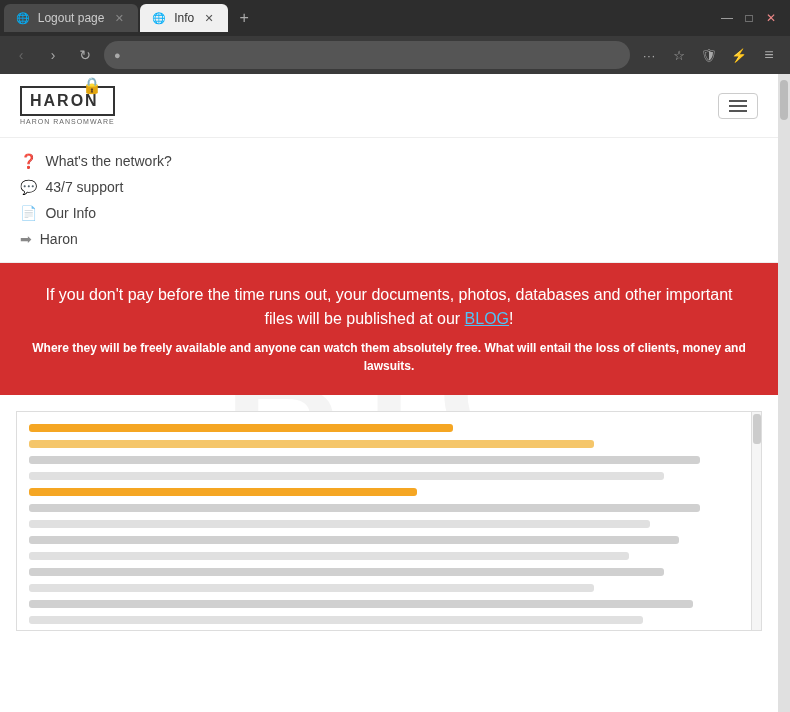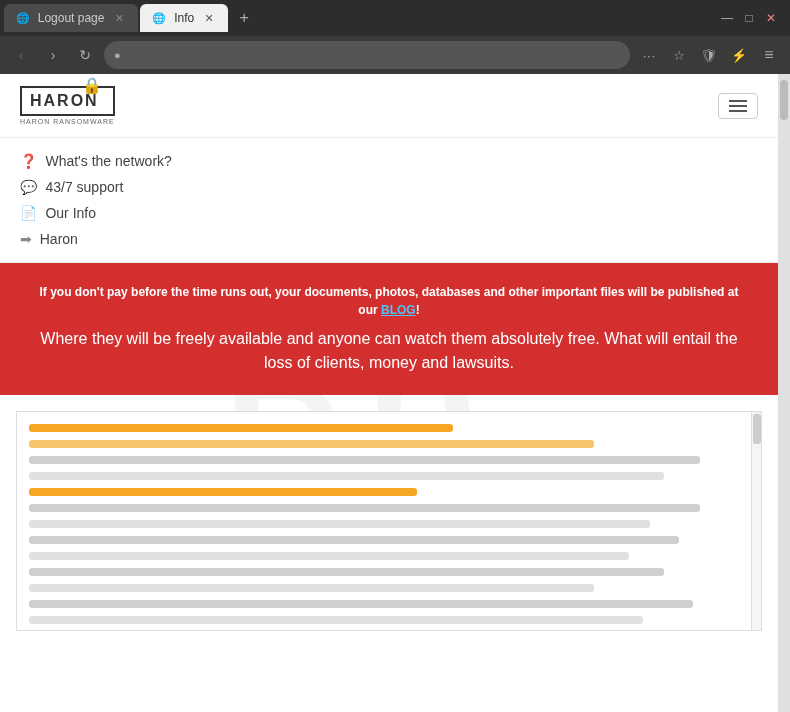--- a/index.html
+++ b/index.html
@@ -302,35 +302,35 @@
       color: #ff6b6b;
     }
 
     .banner-subtitle {
       font-size: 13px;
       margin-bottom: 14px;
       color: #fff;
     }
 
     .banner-warning {
-      font-size: 12px;
-      font-weight: bold;
+      font-size: 16px;
+      font-weight: normal;
       margin-bottom: 8px;
       line-height: 1.5;
     }
 
     .banner-link {
       color: #4fc3f7;
       text-decoration: underline;
       cursor: pointer;
     }
 
     .banner-consequence {
-      font-size: 16px;
-      font-weight: normal;
+      font-size: 12px;
+      font-weight: bold;
       line-height: 1.5;
     }
 
     
     .text-content-area {
       position: relative;
       z-index: 1;
       margin: 16px;
       border: 1px solid #ddd;
       background: #fff;

